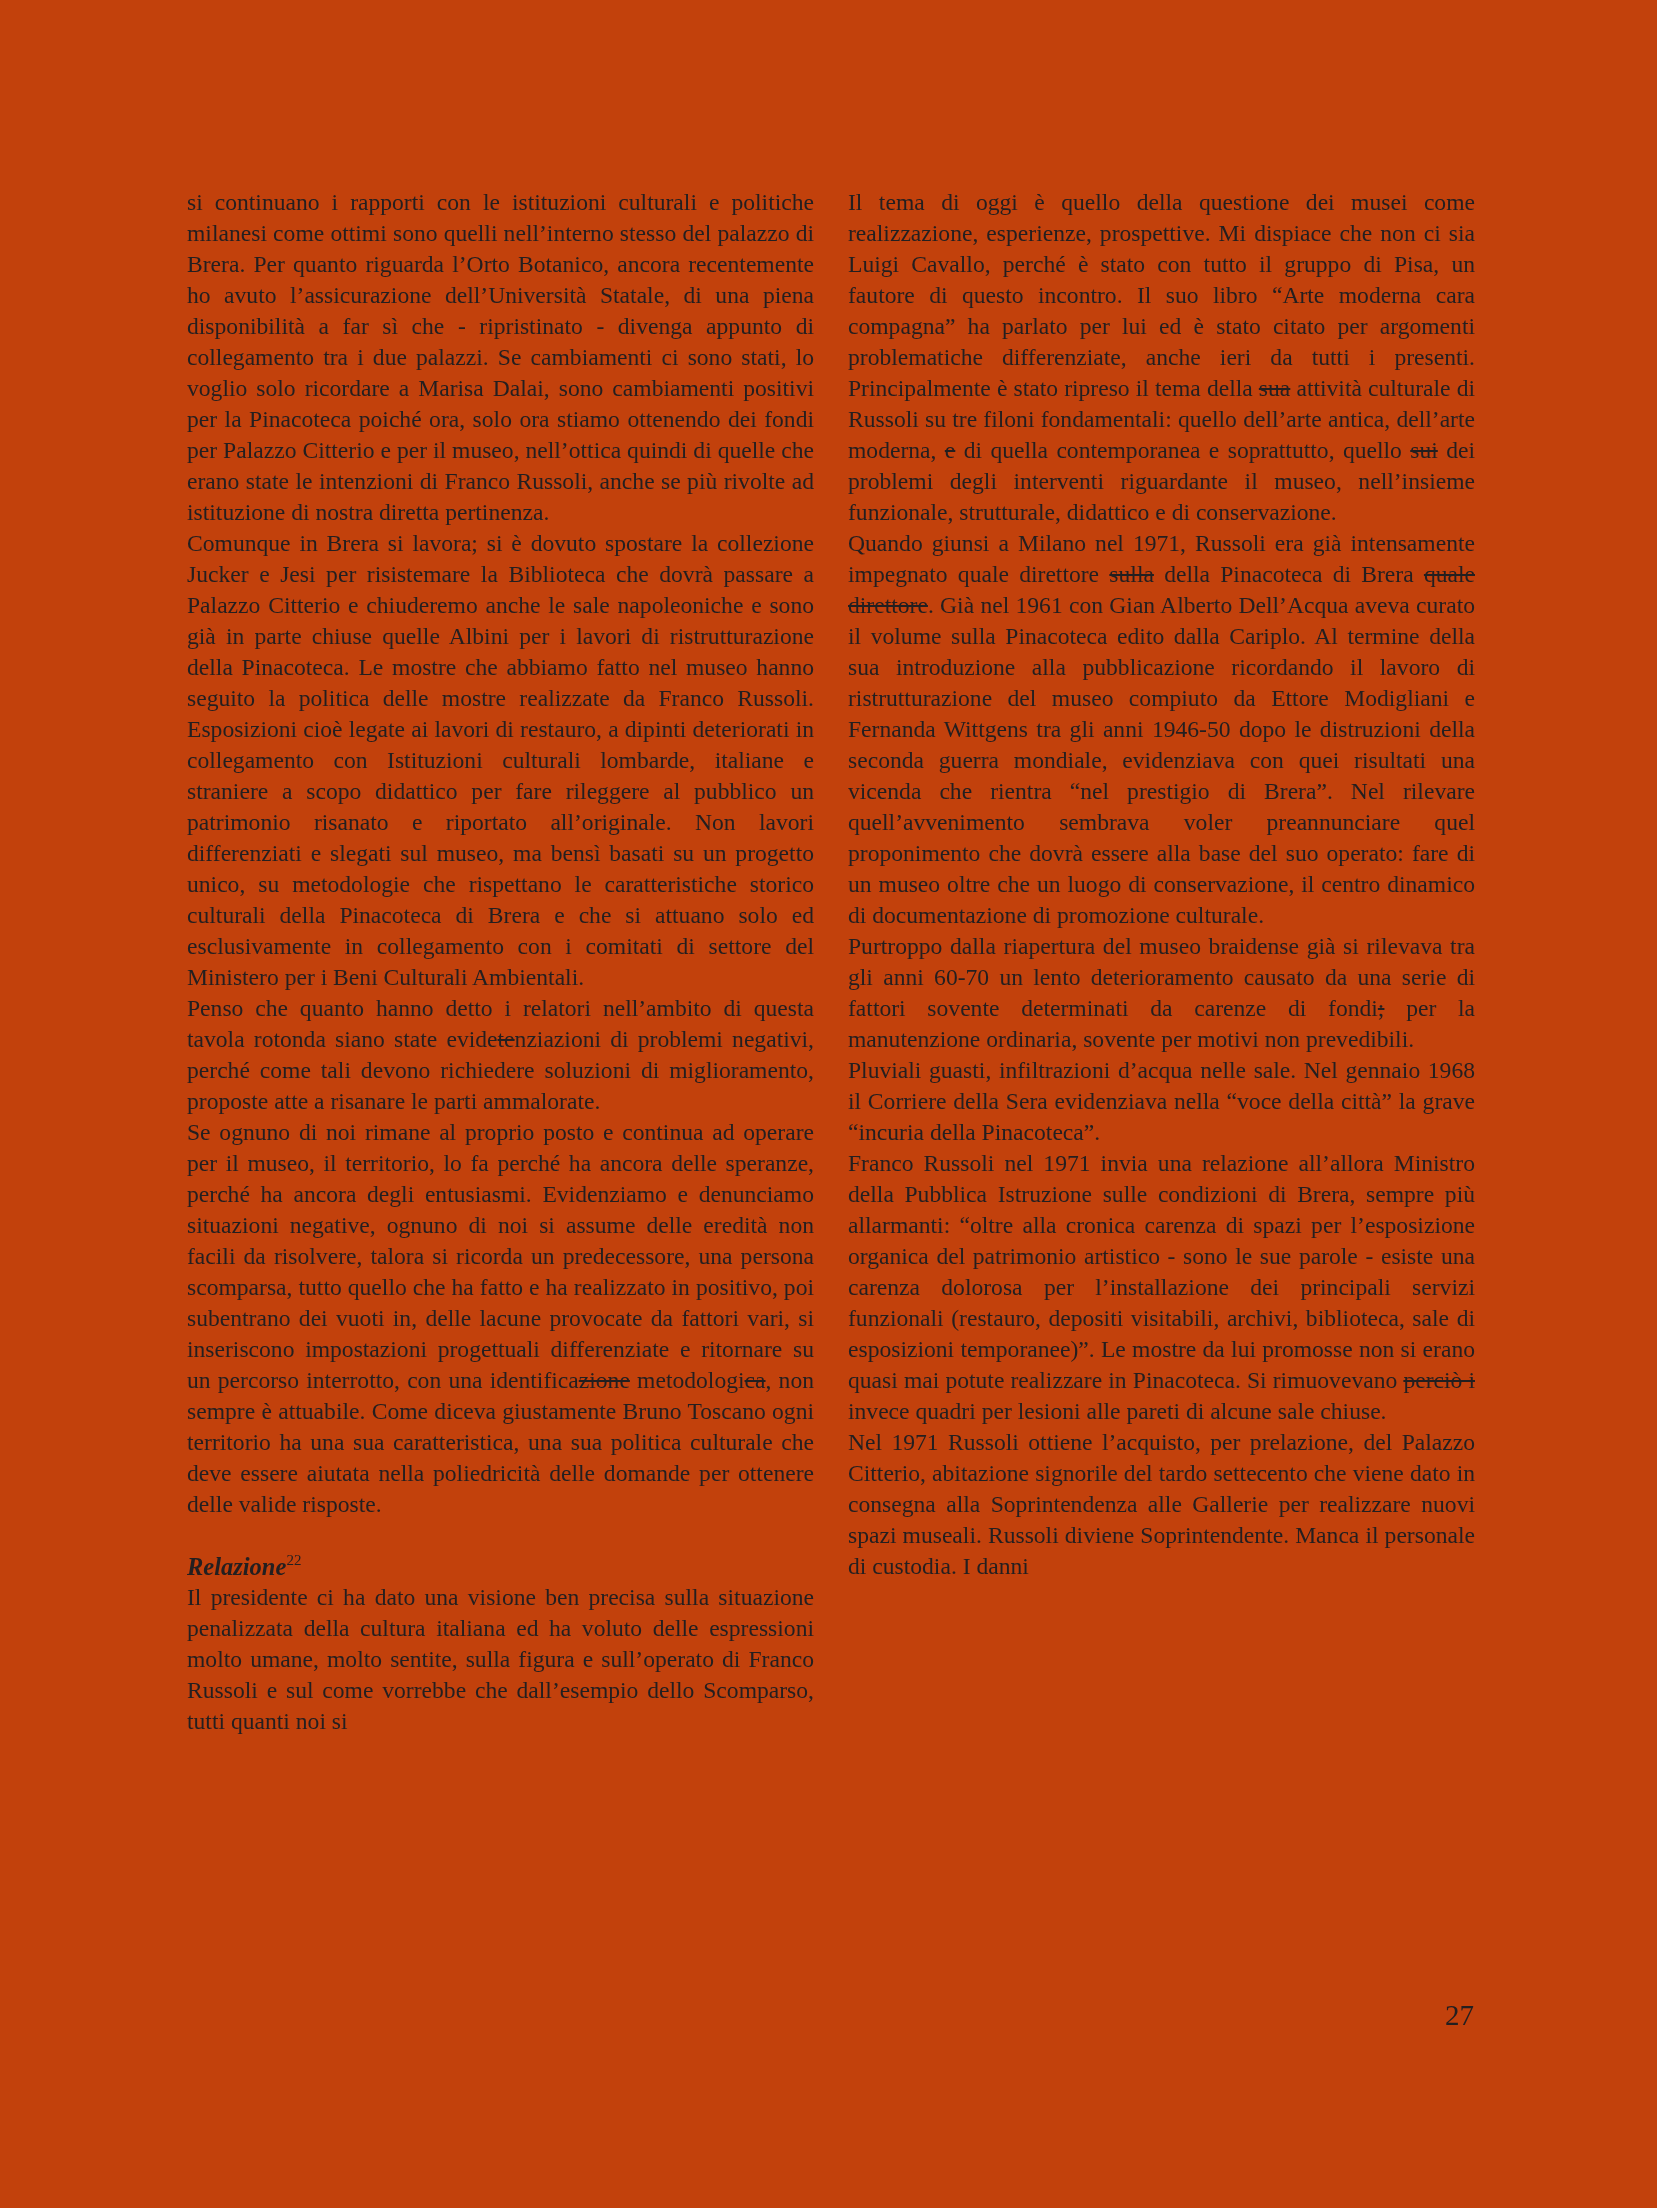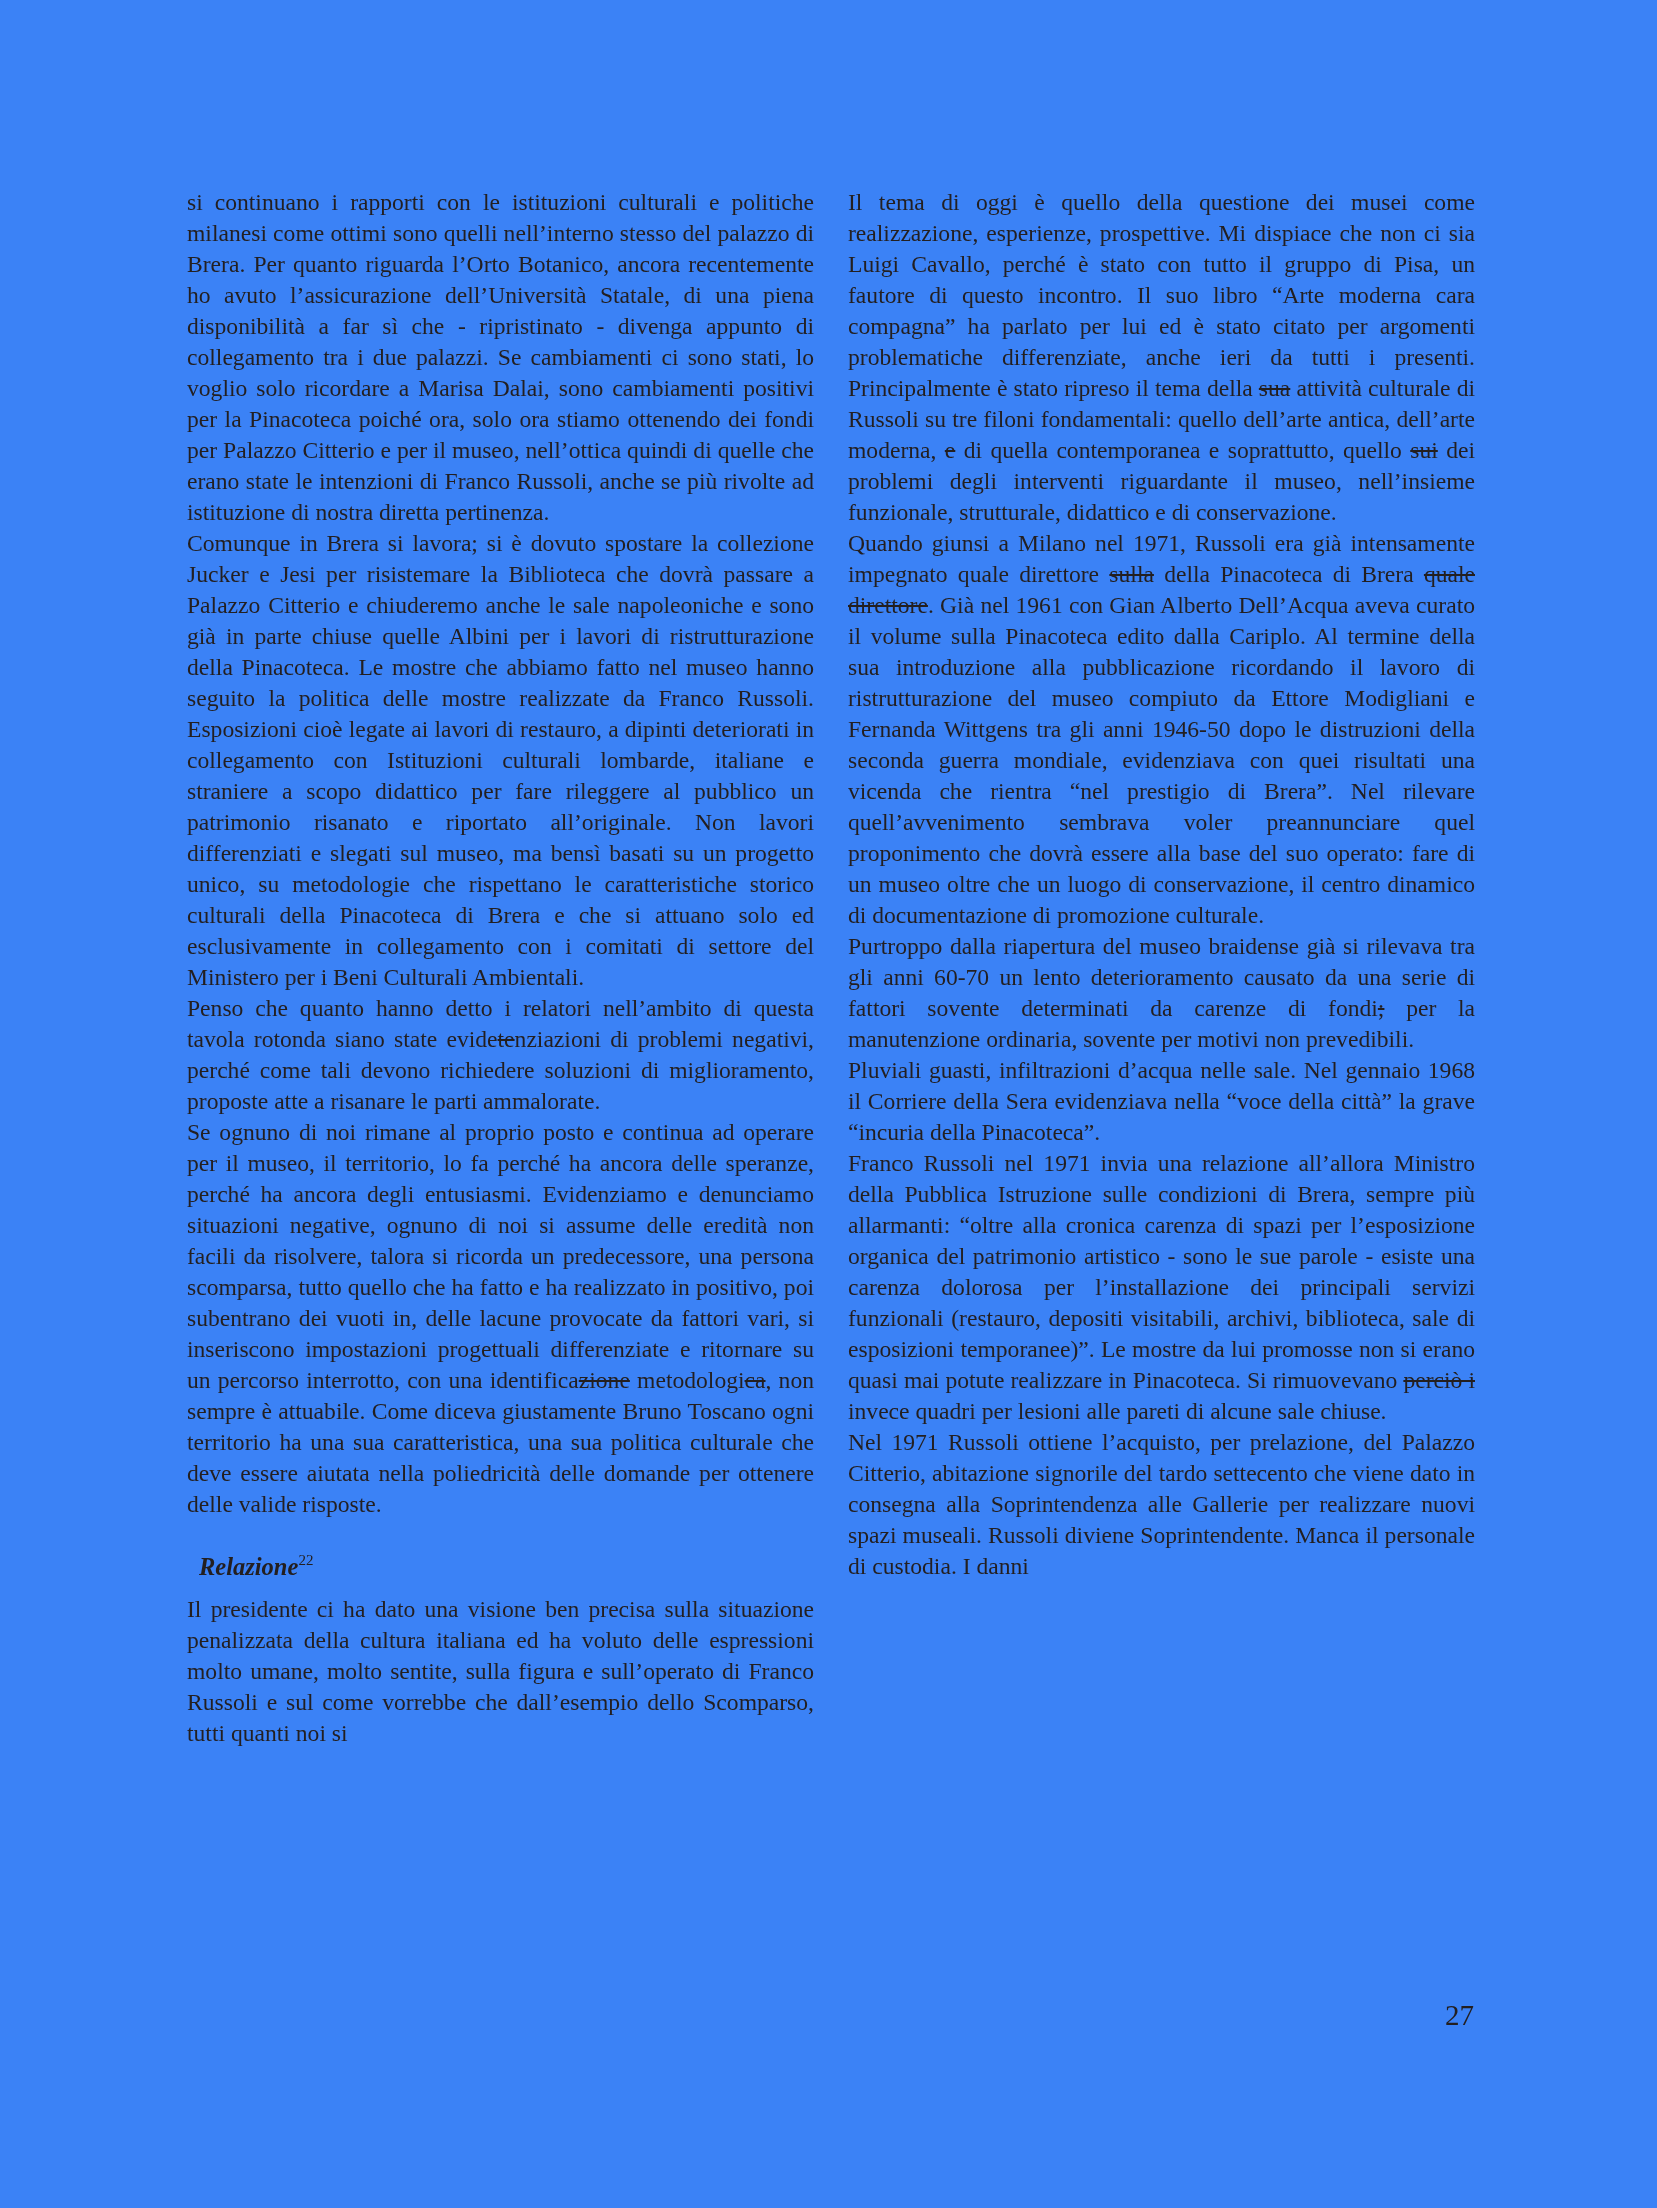--- a/index.html
+++ b/index.html
@@ -1,31 +1,31 @@
 <!DOCTYPE html>
 <html style="font-size:14px"><head>
 <meta charset="utf-8">
 <style>
   html, body { margin: 0; padding: 0; background: #ffffff; }
   body { width: 1658px; height: 2208px; position: relative; overflow: hidden; }
   .page {
     position: absolute; left: 0; top: 0; width: 1658px; height: 2208px;
-    background: #3b82f6; color: #231f20;
+    background: #c2410c; color: #231f20;
     font-family: "Liberation Serif", "DejaVu Serif", serif;
   }
   .col {
     position: absolute; top: 187px; width: 627px;
     font-size: 23.6px; line-height: 31px;
     text-align: justify; hyphens: none;
   }
   .col-left { left: 187px; }
   .col-right { left: 848px; }
   .para { margin: 0; padding: 0; }
   .heading {
-    margin: 12px; padding: 0; margin-top: 31px;
+    margin: 0; padding: 0; margin-top: 31px;
     font-weight: bold; font-style: italic; font-size: 24.5px; line-height: 31px;
     text-align: left;
   }
   .heading sup { font-weight: normal; font-style: normal; font-size: 15px; vertical-align: 10.5px; line-height: 0; }
   .strike { text-decoration: line-through; text-decoration-thickness: 1.7px; }
   .page-number {
     position: absolute; right: 184px; top: 2000px;
     font-size: 29px; line-height: 30px;
   }
 </style>

